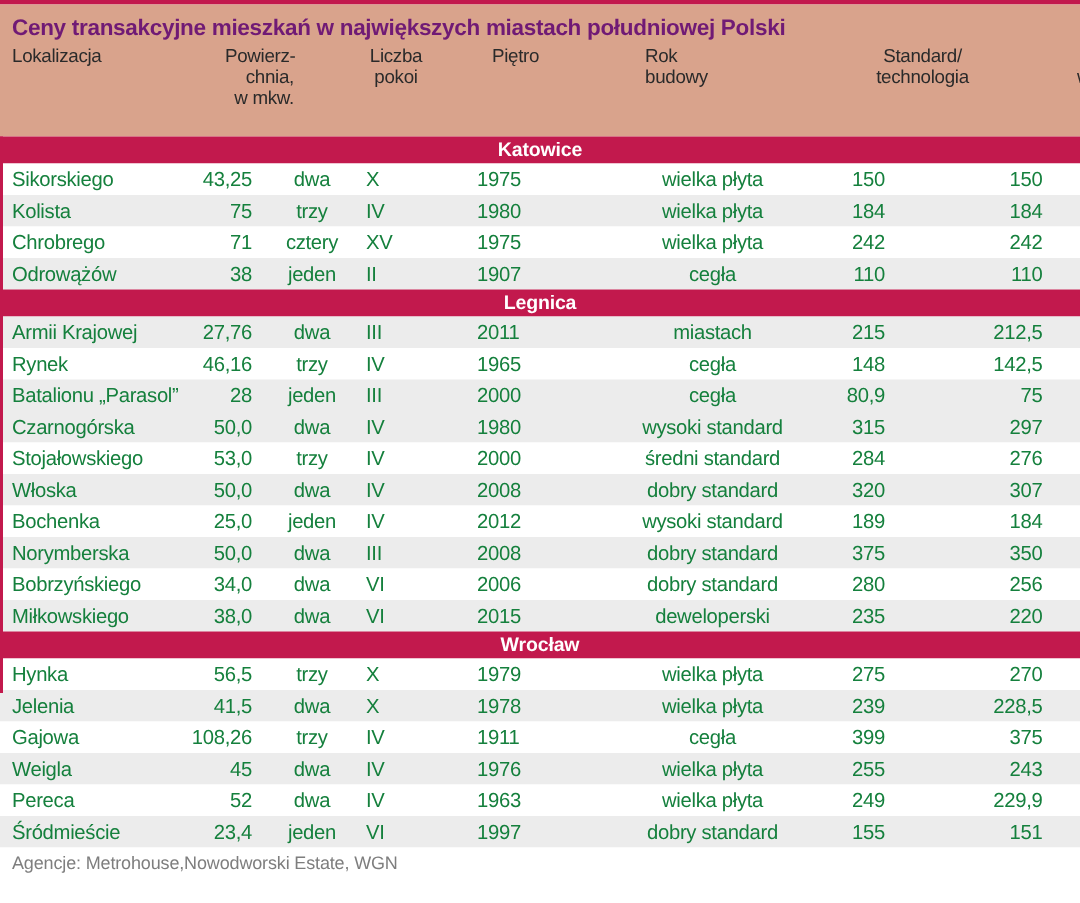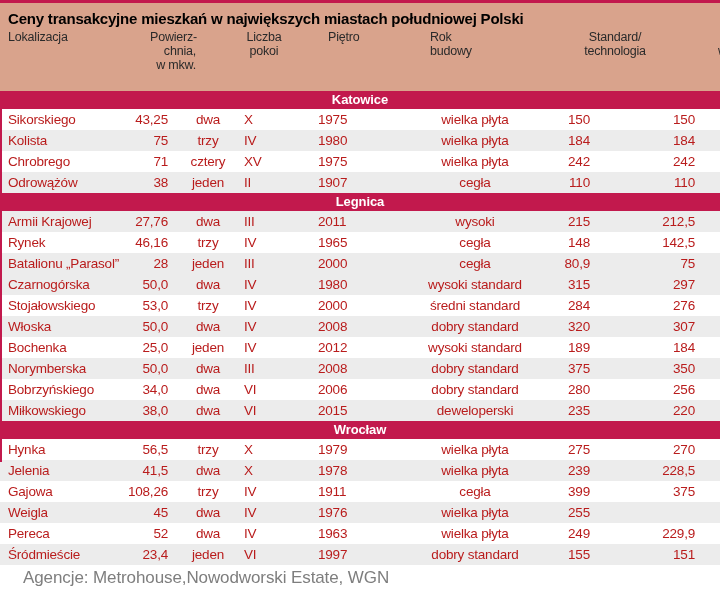--- a/index.html
+++ b/index.html
@@ -16,21 +16,21 @@
   .topline { height: 3px; background: #c2194d; }
 
   .masthead {
     background: #d9a38c;
     height: 88px;
     overflow: hidden;
   }
   .title {
     font-size: 15px;
     font-weight: 700;
-    color: #000000;
+    color: #701a75;
     letter-spacing: -0.2px;
     padding: 7px 8px 3px 8px;
     white-space: nowrap;
   }
 
   .grid {
     display: grid;
     grid-template-columns: 122px 50px 72px 74px 82px 150px 60px 110px;
     width: 720px;
   }
@@ -60,40 +60,40 @@
     font-size: 13px;
     font-weight: 700;
     text-align: center;
     letter-spacing: -0.1px;
   }
 
   .row {
     height: 21px;
     line-height: 21px;
     font-size: 13.5px;
-    color: #b91c1c;
+    color: #15803d;
     letter-spacing: -0.2px;
   }
   .row.white { background: #ffffff; }
   .row.gray  { background: #ececec; }
   .row .cell { overflow: hidden; white-space: nowrap; }
 
   .left-strip {
     position: absolute;
     left: 0; top: 91px;
     width: 2px; height: 371px;
     background: #c2194d;
   }
 
   .credits {
     height: 17px;
     background: #ffffff;
-    font-size: 17px;
+    font-size: 12px;
     color: #7e7e7e;
-    padding: 3px 0 0 23px;
+    padding: 3px 0 0 8px;
     letter-spacing: -0.1px;
   }
 </style>
 </head>
 <body>
 
 <div class="page">
   <div class="topline"></div>
 
   <div class="masthead">
@@ -161,21 +161,21 @@
         <div class="cell">110</div>
         <div class="cell">110</div>
       </div>
       <div class="section-bar">Legnica</div>
       <div class="row grid gray">
         <div class="cell">Armii Krajowej</div>
         <div class="cell">27,76</div>
         <div class="cell">dwa</div>
         <div class="cell">III</div>
         <div class="cell">2011</div>
-        <div class="cell">wysoki</div>
+        <div class="cell">miastach</div>
         <div class="cell">215</div>
         <div class="cell">212,5</div>
       </div>
       <div class="row grid white">
         <div class="cell">Rynek</div>
         <div class="cell">46,16</div>
         <div class="cell">trzy</div>
         <div class="cell">IV</div>
         <div class="cell">1965</div>
         <div class="cell">cegła</div>
@@ -294,20 +294,21 @@
         <div class="cell">375</div>
       </div>
       <div class="row grid gray">
         <div class="cell">Weigla</div>
         <div class="cell">45</div>
         <div class="cell">dwa</div>
         <div class="cell">IV</div>
         <div class="cell">1976</div>
         <div class="cell">wielka płyta</div>
         <div class="cell">255</div>
+        <div class="cell">243</div>
       </div>
       <div class="row grid white">
         <div class="cell">Pereca</div>
         <div class="cell">52</div>
         <div class="cell">dwa</div>
         <div class="cell">IV</div>
         <div class="cell">1963</div>
         <div class="cell">wielka płyta</div>
         <div class="cell">249</div>
         <div class="cell">229,9</div>

